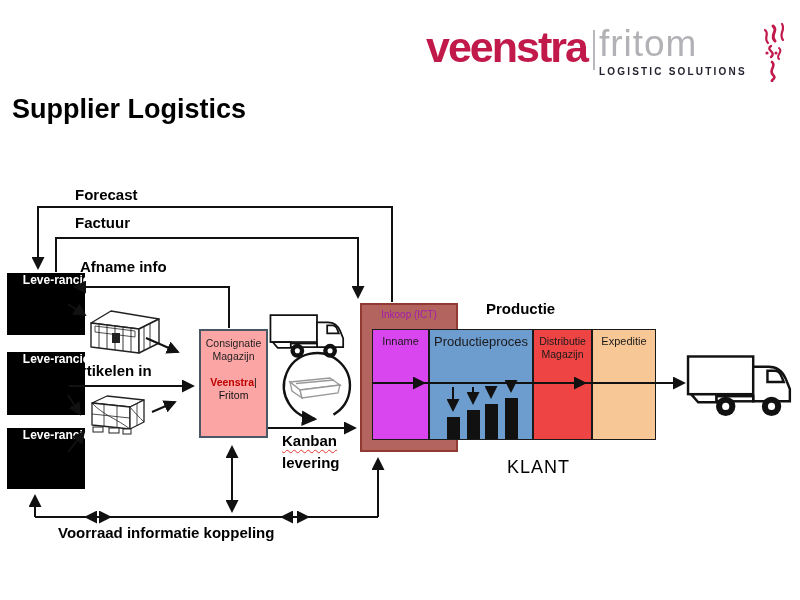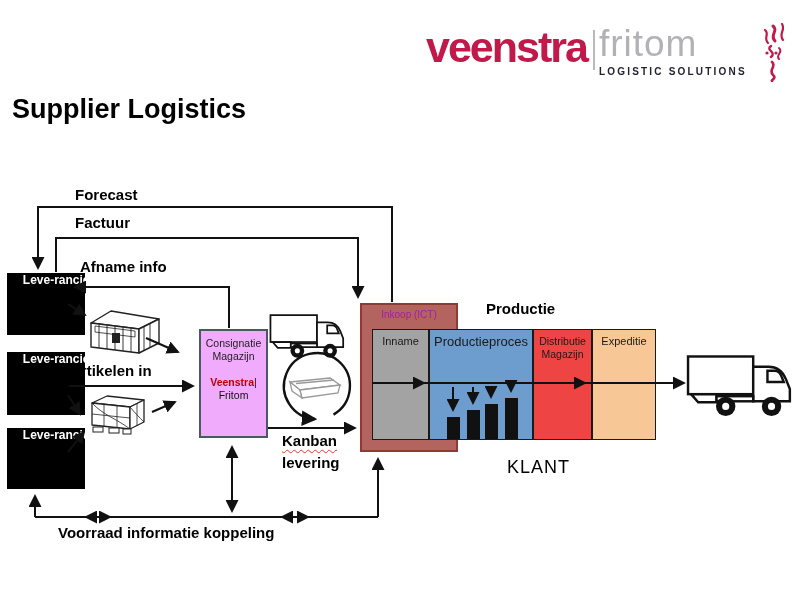--- a/index.html
+++ b/index.html
@@ -20,31 +20,31 @@
   
   .lbl{position:absolute;font-size:15px;font-weight:700;color:#000;white-space:nowrap;}
   .sq{text-decoration-line:underline;text-decoration-style:wavy;text-decoration-color:#e03a2f;
       text-decoration-thickness:1px;text-underline-offset:3px;}
 
   
   .supplier{position:absolute;left:7px;width:78px;background:#000;color:#fff;
             font-size:12px;font-weight:700;display:flex;flex-direction:row;
             justify-content:center;padding-left:25px;box-sizing:border-box;line-height:15px;}
   .consignatie{position:absolute;left:199px;top:329px;width:69px;height:109px;
-               background:#f0abfc;border:2px solid #4a5866;box-sizing:border-box;
+               background:#fca5a5;border:2px solid #4a5866;box-sizing:border-box;
                font-size:10.5px;line-height:13px;text-align:center;padding-top:6px;color:#222;}
   .cons-brand{color:#c00000;font-weight:700;}
   .cons-brand2{color:#111;}
   .inkoop{position:absolute;left:360px;top:303px;width:98px;height:149px;
           background:#b4645e;border:2px solid #8f3b34;box-sizing:border-box;}
   .inkoop-label{position:absolute;left:360px;top:309px;width:98px;text-align:center;
                 font-size:10px;color:#a21caf;}
   .stage{position:absolute;top:329px;height:111px;border:1px solid #1a1a1a;box-sizing:border-box;
          font-size:11px;text-align:center;padding-top:5px;color:#1a1a1a;line-height:13px;}
-  .st0{left:372px;width:57px;background:#a3a3a3;}
+  .st0{left:372px;width:57px;background:#d946ef;}
   .st1{left:429px;width:104px;background:#6d9ccf;font-size:13px;}
   .st2{left:533px;width:59px;background:#ef4444;font-size:10.5px;}
   .st3{left:592px;width:64px;background:#f7c795;}
 
   .abs{position:absolute;}
   svg{display:block;}
 </style>
 </head>
 <body>
 

